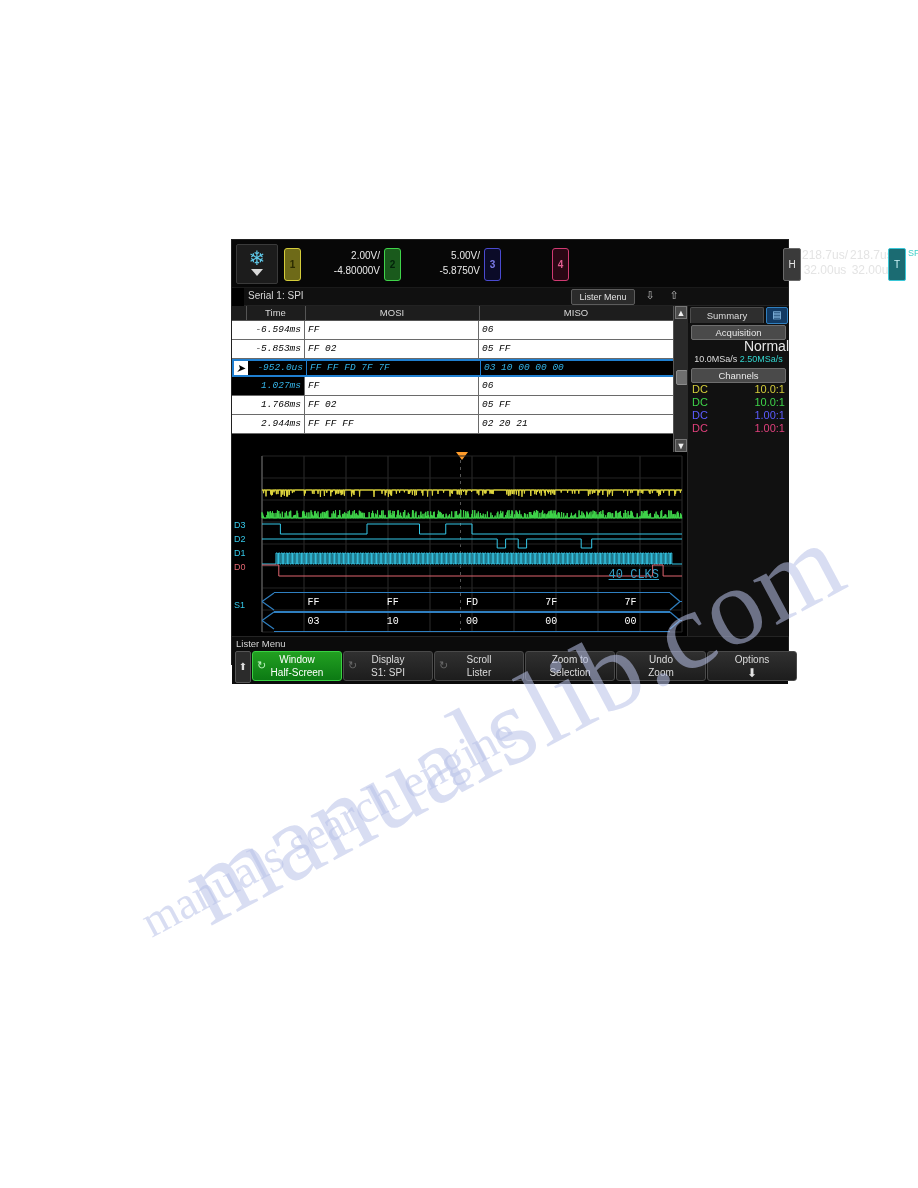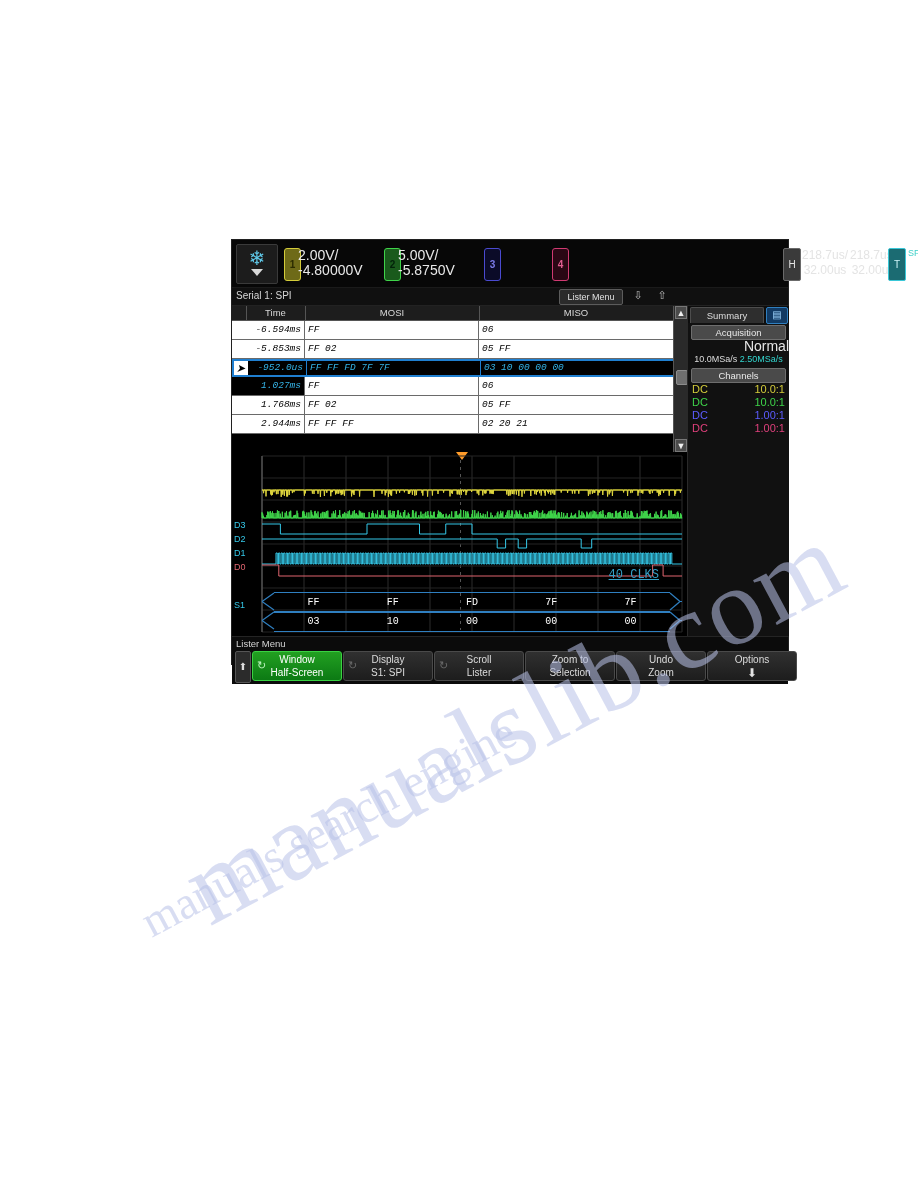--- a/index.html
+++ b/index.html
@@ -22,34 +22,34 @@
   .snowflake{position:absolute;left:8px;top:2px;width:24px;height:22px;color:#5fc8e8;font-size:20px;line-height:22px;text-align:center;}
   .tb-caret{position:absolute;left:14px;top:24px;width:0;height:0;border-left:6px solid transparent;border-right:6px solid transparent;border-top:7px solid #d8d8d8;}
 
   .chbox{position:absolute;top:8px;width:15px;height:31px;border-radius:3px;
          font-size:10px;line-height:31px;text-align:center;font-weight:bold;}
   .ch1{left:52px;background:#6e6a18;border:1px solid #d4cc3a;color:#2b2b00;}
   .ch2{left:152px;background:#1a5a1c;border:1px solid #3fd44a;color:#03220a;}
   .ch3{left:252px;background:#0b0b28;border:1px solid #4a4ad0;color:#7b7be8;}
   .ch4{left:320px;background:#2a0714;border:1px solid #d03a72;color:#e05e90;}
 
-  .vals{position:absolute;text-align:left;font-size:14px;line-height:15px;width:82px;}
+  .vals{position:absolute;text-align:right;font-size:10px;line-height:15px;width:82px;}
   .v1{left:66px;top:8px;color:#e8e8e8;}
   .v2{left:166px;top:8px;color:#e8e8e8;}
 
   .hbox{position:absolute;left:551px;top:8px;width:16px;height:31px;background:#3a3a3a;
         border:1px solid #6a6a6a;border-radius:2px;color:#e6e6e6;font-size:10px;line-height:31px;text-align:center;}
   .tbox{position:absolute;left:656px;top:8px;width:16px;height:31px;background:#1b6b72;
         border:1px solid #39c8d8;border-radius:2px;color:#cdf3f7;font-size:10px;line-height:31px;text-align:center;}
   .hv{position:absolute;top:8px;font-size:12px;line-height:15px;color:#e4e4e4;text-align:center;width:46px;}
   .hv1{left:570px;} .hv2{left:618px;}
   .serlab{position:absolute;left:676px;top:8px;font-size:9px;color:#3fd0c8;}
 
   
-  .listerbar{position:relative;height:17px;background:#101010;border-bottom:1px solid #222;}
+  .listerbar{position:relative;height:17px;background:#101010;border-bottom:1px solid #222;margin-left:12px;}
   .lb-title{position:absolute;left:4px;top:2px;font-size:10px;color:#d7d7d7;}
   .lb-menu{position:absolute;left:327px;top:1px;width:62px;height:14px;background:#2b2b2b;border:1px solid #5c5c5c;
            border-radius:2px;color:#e0e0e0;font-size:9px;line-height:14px;text-align:center;}
   .lb-chev{position:absolute;top:1px;width:16px;height:14px;color:#b8b8b8;font-size:11px;line-height:13px;text-align:center;}
   .lb-c1{left:398px;} .lb-c2{left:422px;}
 
   
   .body-split{position:relative;height:330px;}
   .left-col{position:absolute;left:0;top:0;width:455px;height:330px;background:#0f766e;}
   .right-col{position:absolute;left:455px;top:0;width:101px;height:330px;background:#111;border-left:1px solid #2a2a2a;}

